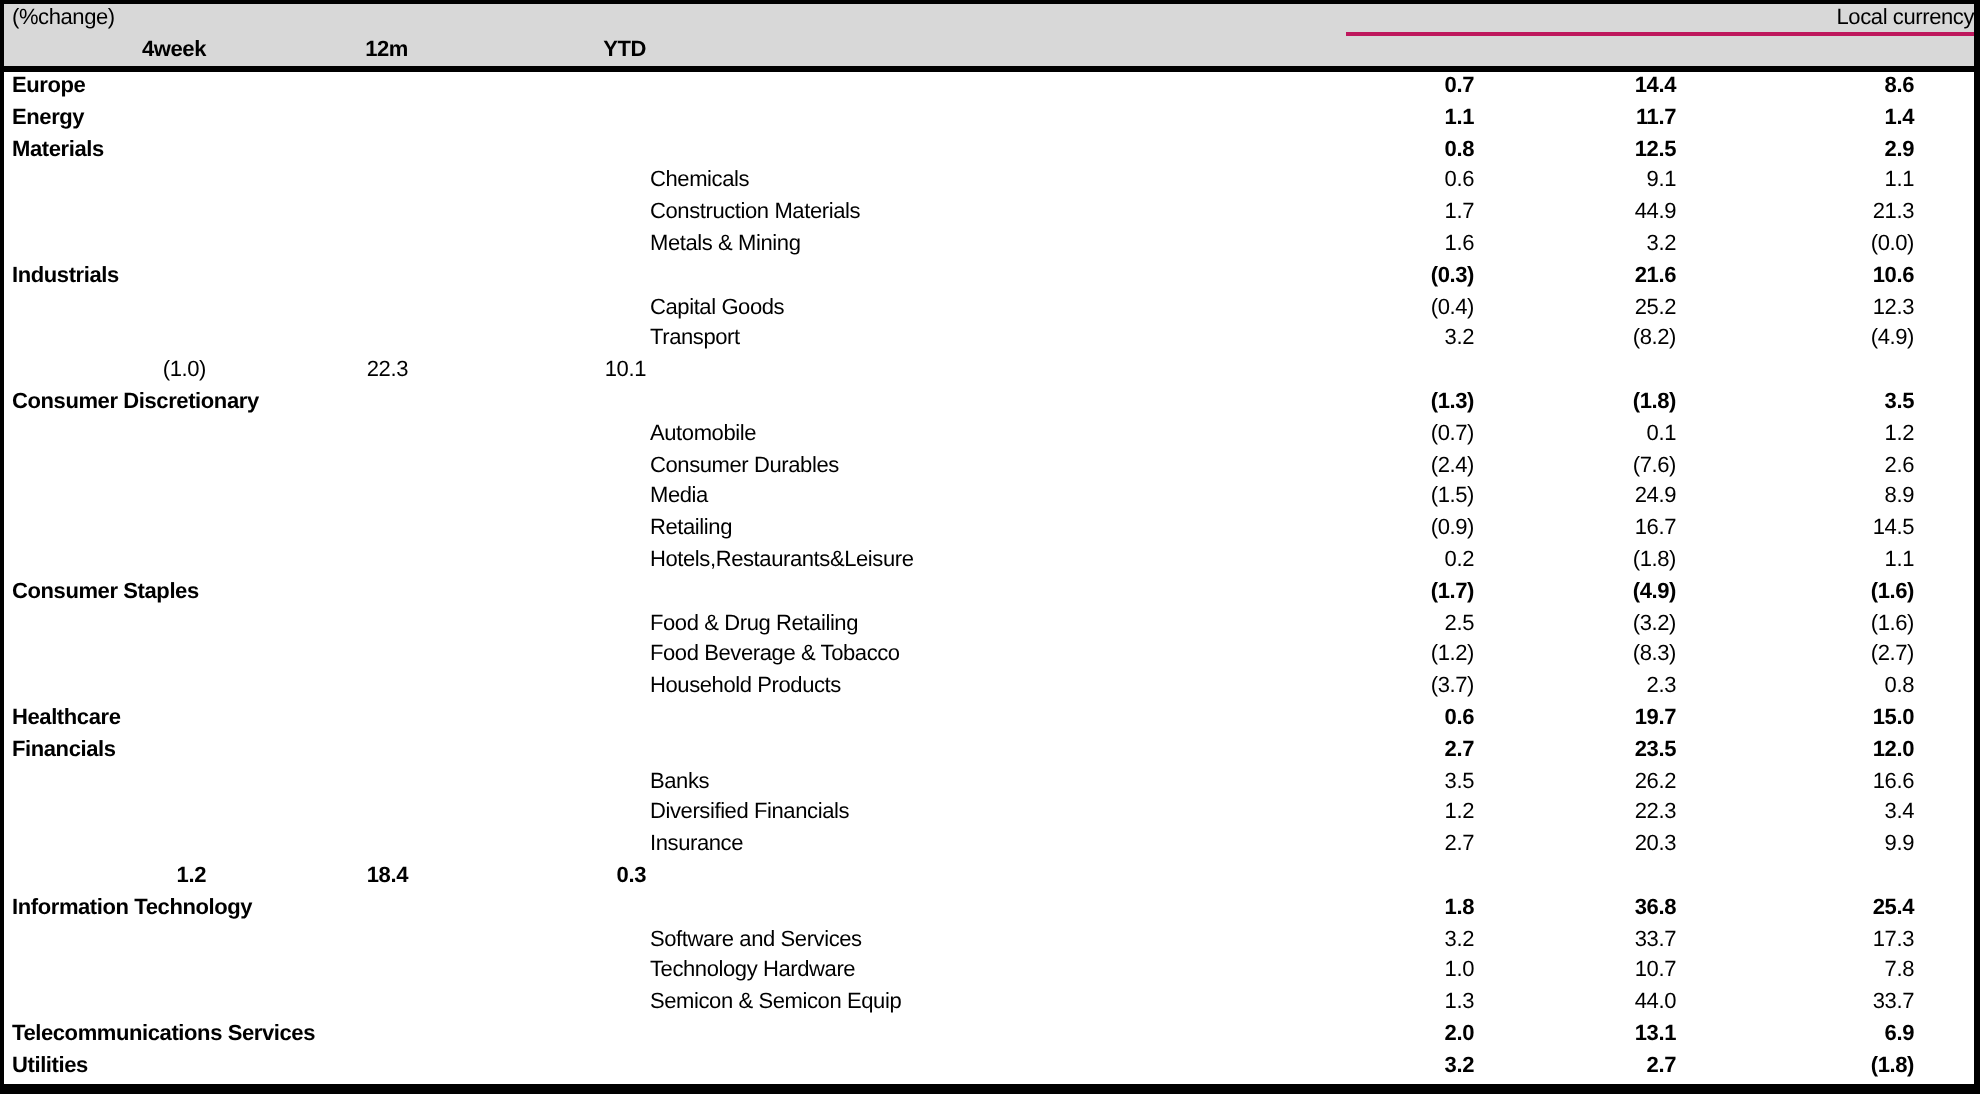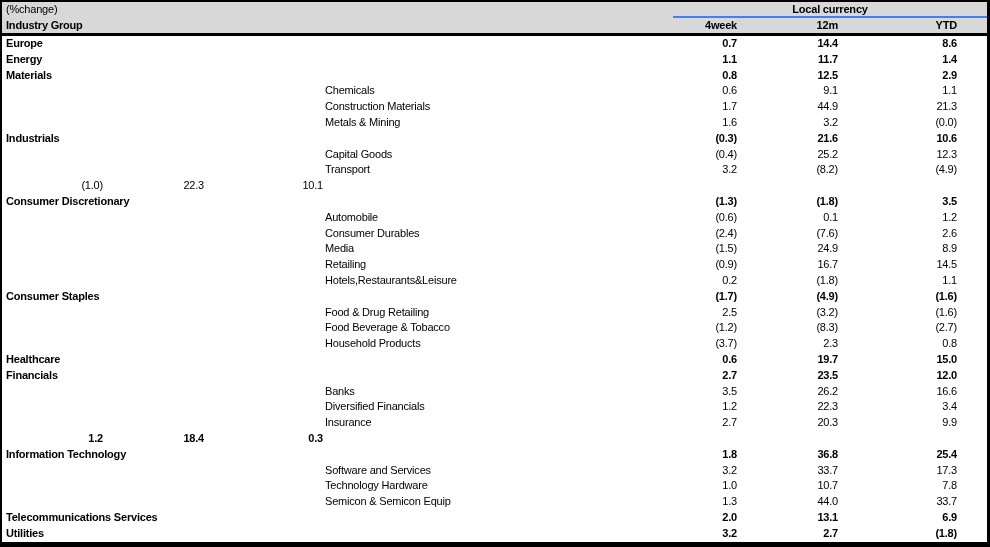--- a/index.html
+++ b/index.html
@@ -24,22 +24,22 @@
     background: #d8d8d8;
     border-bottom: 3px solid #000;
     flex: 0 0 auto;
   }
   .hrow1 {
     display: flex; height: 16px; line-height: 15px;
     font-size: 11px; letter-spacing: -0.2px;
   }
   .pct { flex: 1; padding-left: 4px; font-weight: normal; }
   .lc-span {
-    width: 314px; text-align: center; font-weight: bold;
-    border-bottom: 2px solid #3b82f6;
+    width: 314px; text-align: right; font-weight: normal;
+    border-bottom: 2px solid #be185d;
   }
   .row { display: flex; padding-right: 30px; }
   .hrow2 {
     height: 15px; line-height: 14px;
     font-size: 11px; font-weight: bold; letter-spacing: -0.2px;
   }
   .c-label { flex: 1; padding-left: 4px; white-space: nowrap; overflow: hidden; }
   .c-label.indent { padding-left: 323px; }
   .c-v  { width: 101px; text-align: right; white-space: nowrap; }
   .c-v3 { width: 119px; }
@@ -53,21 +53,20 @@
 </head>
 <body>
 
 <div class="table">
   <div class="header" style="background: rgb(216, 216, 216);">
     <div class="hrow1">
       <div class="pct">(%change)</div>
       <div class="lc-span">Local currency</div>
     </div>
     <div class="row hrow2">
-      <div class="c-label">Industry Group</div>
       <div class="c-v">4week</div>
       <div class="c-v">12m</div>
       <div class="c-v c-v3">YTD</div>
     </div>
   </div>
   <div class="body">
       <div class="row brow group">
         <div class="c-label">Europe</div>
         <div class="c-v">0.7</div>
         <div class="c-v">14.4</div>
@@ -127,21 +126,21 @@
         <div class="c-v c-v3">10.1</div>
       </div>
       <div class="row brow group">
         <div class="c-label">Consumer Discretionary</div>
         <div class="c-v">(1.3)</div>
         <div class="c-v">(1.8)</div>
         <div class="c-v c-v3">3.5</div>
       </div>
       <div class="row brow sub">
         <div class="c-label indent">Automobile</div>
-        <div class="c-v">(0.6)</div>
+        <div class="c-v">(0.7)</div>
         <div class="c-v">0.1</div>
         <div class="c-v c-v3">1.2</div>
       </div>
       <div class="row brow sub">
         <div class="c-label indent">Consumer Durables</div>
         <div class="c-v">(2.4)</div>
         <div class="c-v">(7.6)</div>
         <div class="c-v c-v3">2.6</div>
       </div>
       <div class="row brow sub">

